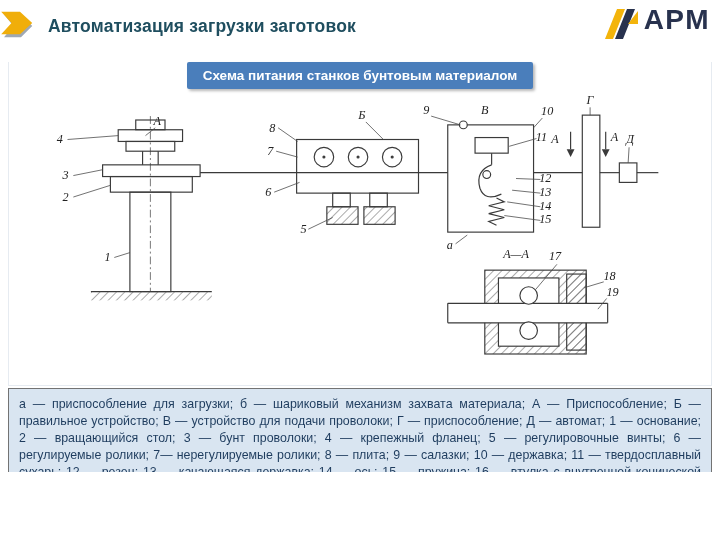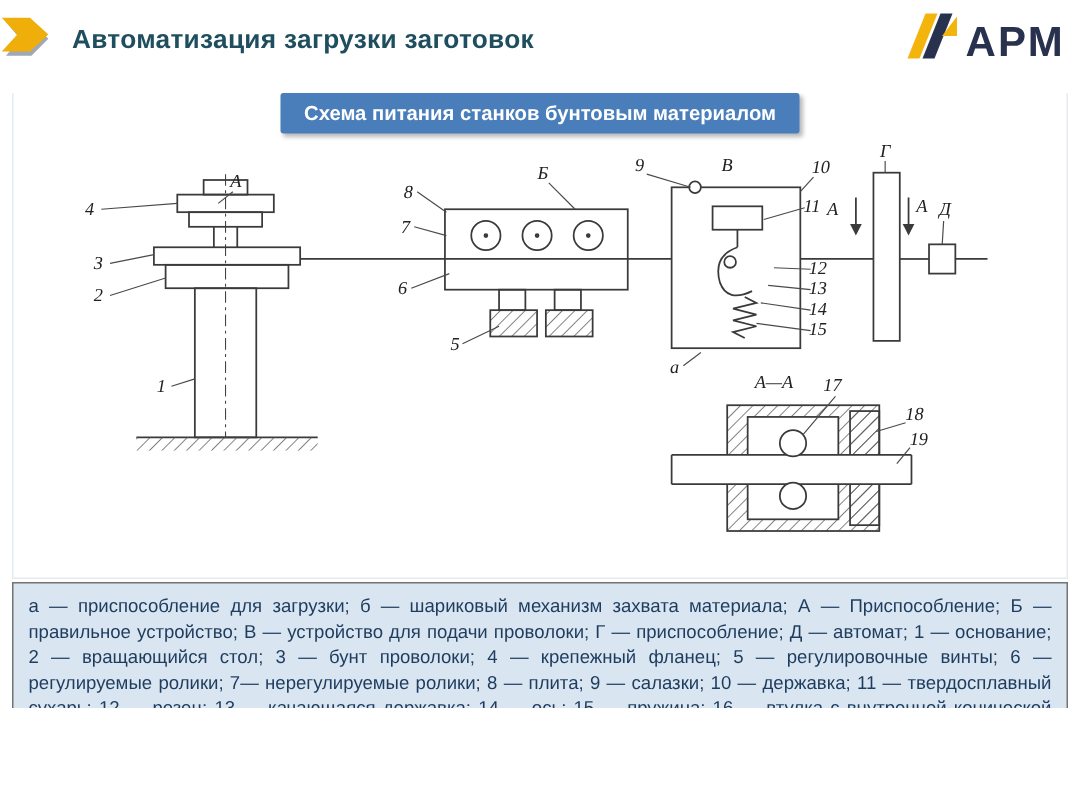--- a/index.html
+++ b/index.html
@@ -2,21 +2,21 @@
 <html><head>
 <meta charset="utf-8">
 <style>
   html,body{margin:0;padding:0;}
   body{width:720px;height:540px;font-family:"Liberation Sans",sans-serif;background:#ffffff;}
   .page{position:relative;width:720px;height:472px;background:#ffffff;overflow:hidden;}
 
   .header{position:relative;height:56px;background:#fff;}
   .corner-arrow{position:absolute;left:0;top:8px;width:40px;height:32px;}
   .title{position:absolute;left:48px;top:16px;font-size:17.5px;font-weight:bold;color:#1f4e5f;letter-spacing:.2px;margin:0;}
-  .logo{position:absolute;right:10px;top:6px;display:flex;align-items:flex-end;gap:5px;}
+  .logo{position:absolute;right:10px;top:6px;display:flex;align-items:flex-start;gap:5px;}
   .logo-text{font-size:28px;font-weight:bold;color:#28324e;letter-spacing:1.5px;line-height:1;}
 
   .content{position:relative;margin:0 8px;background:#fff;border:1px solid #e6ebf1;border-top:none;}
   .badge{margin:6px auto 0;width:max-content;max-width:620px;background:#4a7ebb;color:#fff;
          font-size:13.5px;font-weight:bold;padding:6px 16px;border-radius:2px;
          box-shadow:2px 2px 3px rgba(0,0,0,.28);}
   .diagram{display:block;width:100%;height:296px;}
 
   .caption{margin:2px 8px 8px;background:#d9e5f1;border:1px solid #737373;padding:7px 10px;}
   .caption p{font-size:12.4px;line-height:1.38;color:#1e3c5e;text-align:justify;margin:0;}

